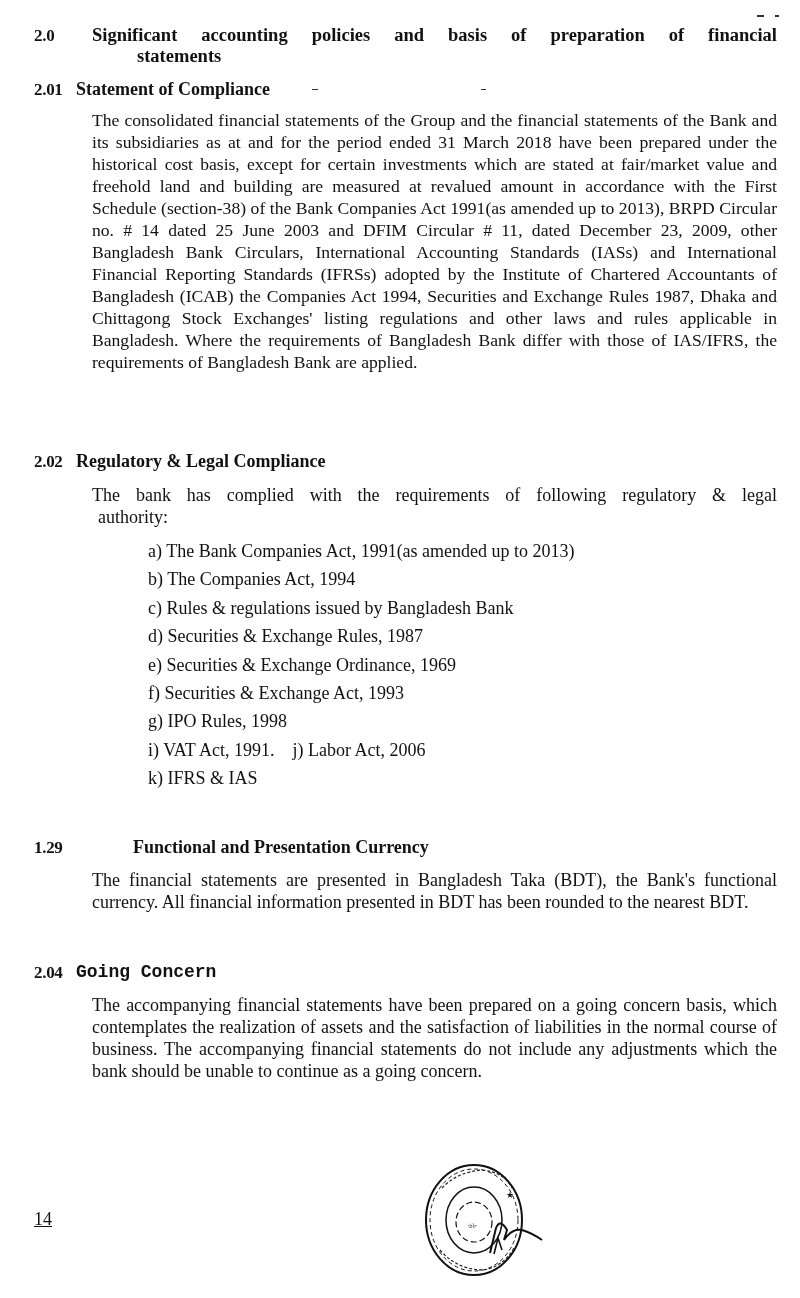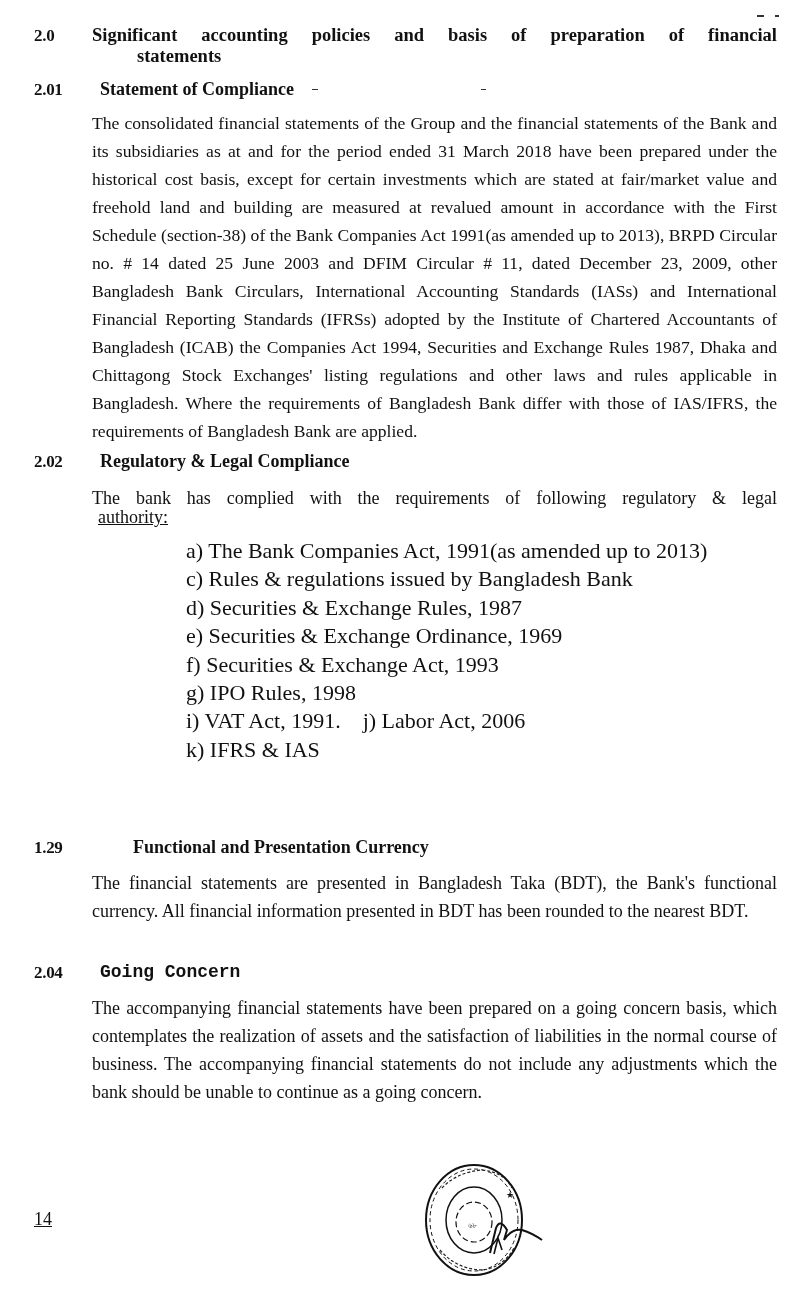--- a/index.html
+++ b/index.html
@@ -2,28 +2,28 @@
 <html><head>
   <meta charset="utf-8">
   <style>
     html, body { margin: 0; padding: 0; background: #ffffff; }
     body {
       width: 800px; height: 1298px; position: relative; overflow: hidden;
       font-family: "Liberation Serif", "DejaVu Serif", serif;
       color: #111111;
     }
     .page { position: absolute; left: 0; top: 0; width: 800px; height: 1021px; }
-    .abs { position: absolute; text-decoration: underline; }
+    .abs { position: absolute; }
     .num { position: absolute; left: 34px; font-size: 17px; font-weight: bold; letter-spacing: -0.3px; }
-    .head { position: absolute; left: 100px; font-size: 18px; font-weight: bold; }
+    .head { position: absolute; left: 76px; font-size: 18px; font-weight: bold; }
     .para {
       position: absolute; left: 92px; width: 685px;
-      font-size: 18px; line-height: 28px; text-align: justify;
+      font-size: 18px; line-height: 22px; text-align: justify;
     }
-    .list { position: absolute; left: 148px; font-size: 22px; margin-left: 38px; }
+    .list { position: absolute; left: 148px; font-size: 18px; }
     .list .li { height: 28.4px; line-height: 28.4px; white-space: nowrap; }
     .title-main {
       position: absolute; left: 92px; top: 24px; width: 685px;
       font-size: 18.5px; font-weight: bold; line-height: 22px; text-align: justify;
       text-align-last: justify;
     }
     .title-cont { position: absolute; left: 105px; top: 46px; font-size: 18.5px; font-weight: bold; margin-left: 32px; }
     .dash { position: absolute; height: 1.5px; background: #333; }
     .page-num { position: absolute; left: 34px; top: 1209px; font-size: 18px; text-decoration: underline; }
     .seal { position: absolute; left: 412px; top: 1158px; width: 150px; height: 122px; }
@@ -46,20 +46,21 @@
   <div class="dash" style="left:481px; top:89px; width:5px; height:1px;"></div>
   <div class="para" style="top:109px; font-size:17.6px;">The consolidated financial statements of the Group and the financial statements of the Bank and its subsidiaries as at and for the period ended 31 March 2018 have been prepared under the historical cost basis, except for certain investments which are stated at fair/market value and freehold land and building are measured at revalued amount in accordance with the First Schedule (section-38) of the Bank Companies Act 1991(as amended up to 2013), BRPD Circular no. # 14 dated 25 June 2003 and DFIM Circular # 11, dated December 23, 2009, other Bangladesh Bank Circulars, International Accounting Standards (IASs) and International Financial Reporting Standards (IFRSs) adopted by the Institute of Chartered Accountants of Bangladesh (ICAB) the Companies Act 1994, Securities and Exchange Rules 1987, Dhaka and Chittagong Stock Exchanges' listing regulations and other laws and rules applicable in Bangladesh. Where the requirements of Bangladesh Bank differ with those of IAS/IFRS, the requirements of Bangladesh Bank are applied.</div>
 
   <div class="num" style="top:452px;">2.02</div>
   <div class="head" style="top:451px;">Regulatory &amp; Legal Compliance</div>
   <div class="para" style="top:484px; text-align-last: justify;">The bank has complied with the requirements of following regulatory &amp; legal</div>
   <div class="abs" style="left:98px; top:507px; font-size:18px;">authority:</div>
 
   <div class="list" style="top:537px;">
     <div class="li">a) The Bank Companies Act, 1991(as amended up to 2013)</div>
+    <div class="li">b) The Companies Act, 1994</div>
     <div class="li">c) Rules &amp; regulations issued by Bangladesh Bank</div>
     <div class="li">d) Securities &amp; Exchange Rules, 1987</div>
     <div class="li">e) Securities &amp; Exchange Ordinance, 1969</div>
     <div class="li">f) Securities &amp; Exchange Act, 1993</div>
     <div class="li">g) IPO Rules, 1998</div>
     <div class="li" style="white-space:pre;">i) VAT Act, 1991.    j) Labor Act, 2006</div>
     <div class="li">k) IFRS &amp; IAS</div>
   </div>
 
   <div class="num" style="top:838px;">1.29</div>

